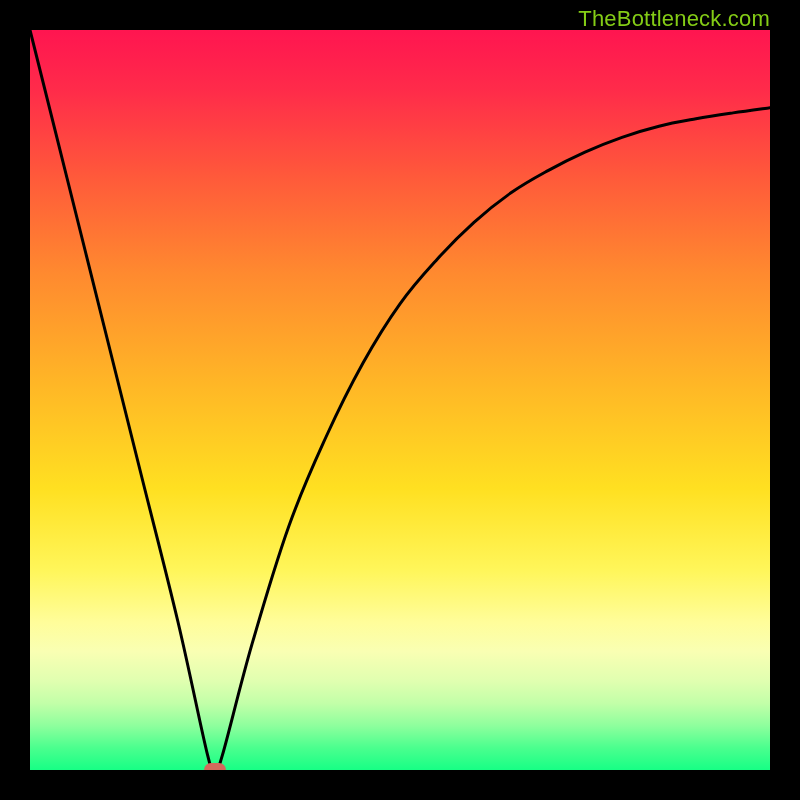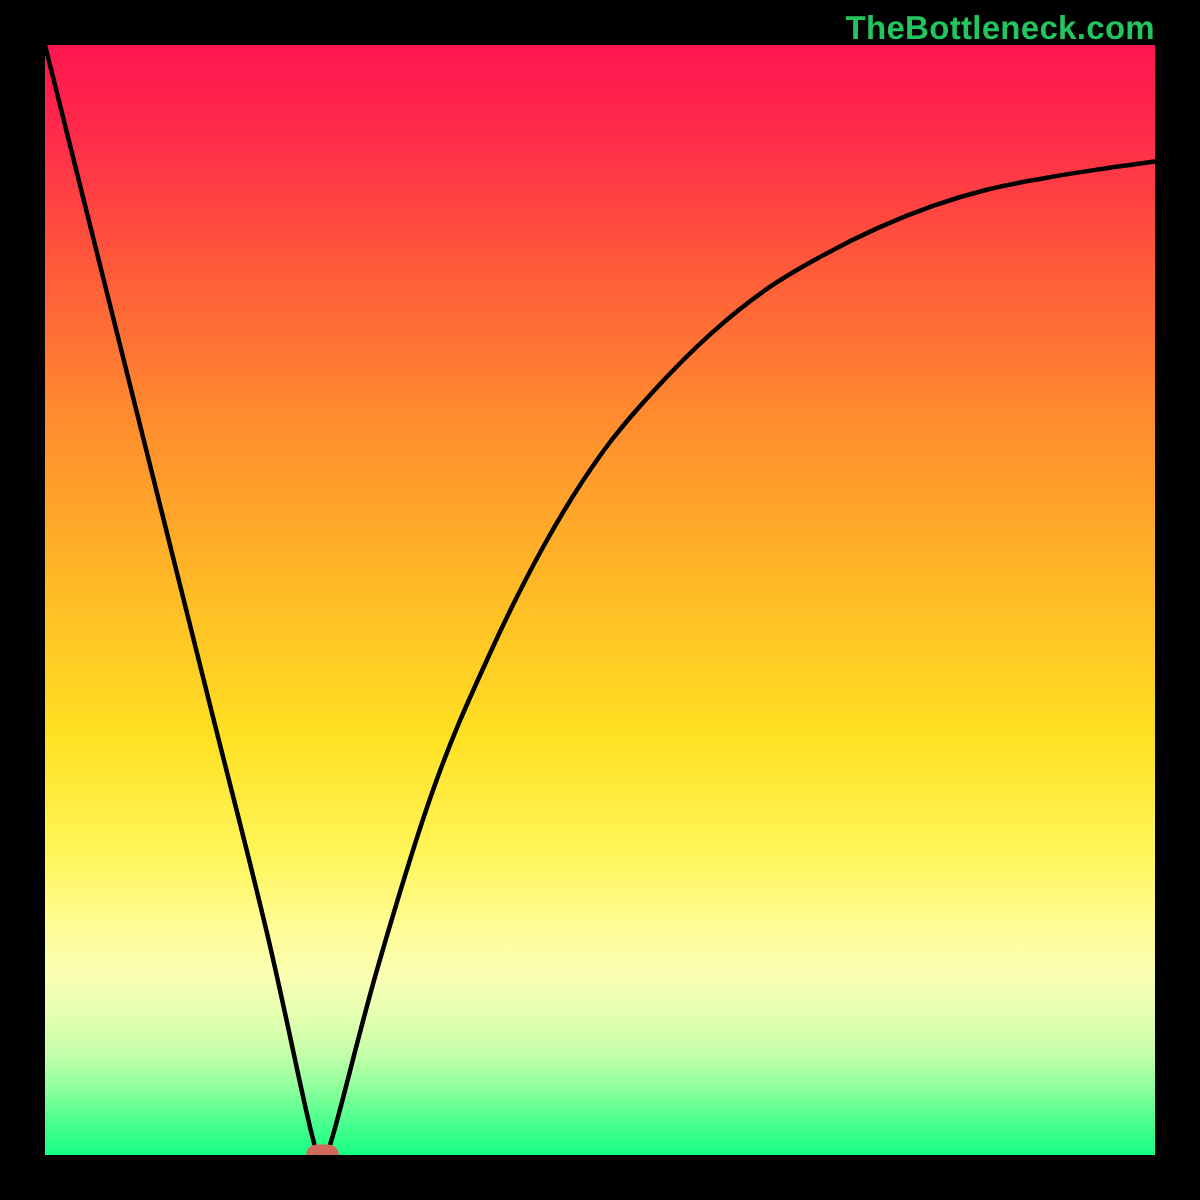--- a/index.html
+++ b/index.html
@@ -40,23 +40,23 @@
     );
   }
   svg.curve {
     position: absolute;
     inset: 0;
   }
   .watermark {
     position: absolute;
     top: 6px;
     right: 30px;
-    color: #22c55e;
+    color: #84cc16;
     font-size: 22px;
-    font-weight: 700;
+    font-weight: 400;
     letter-spacing: 0.2px;
   }
   .marker {
     position: absolute;
     width: 22px;
     height: 14px;
     border-radius: 7px;
     background: #d26a5c;
     transform: translate(-50%, -50%);
   }

